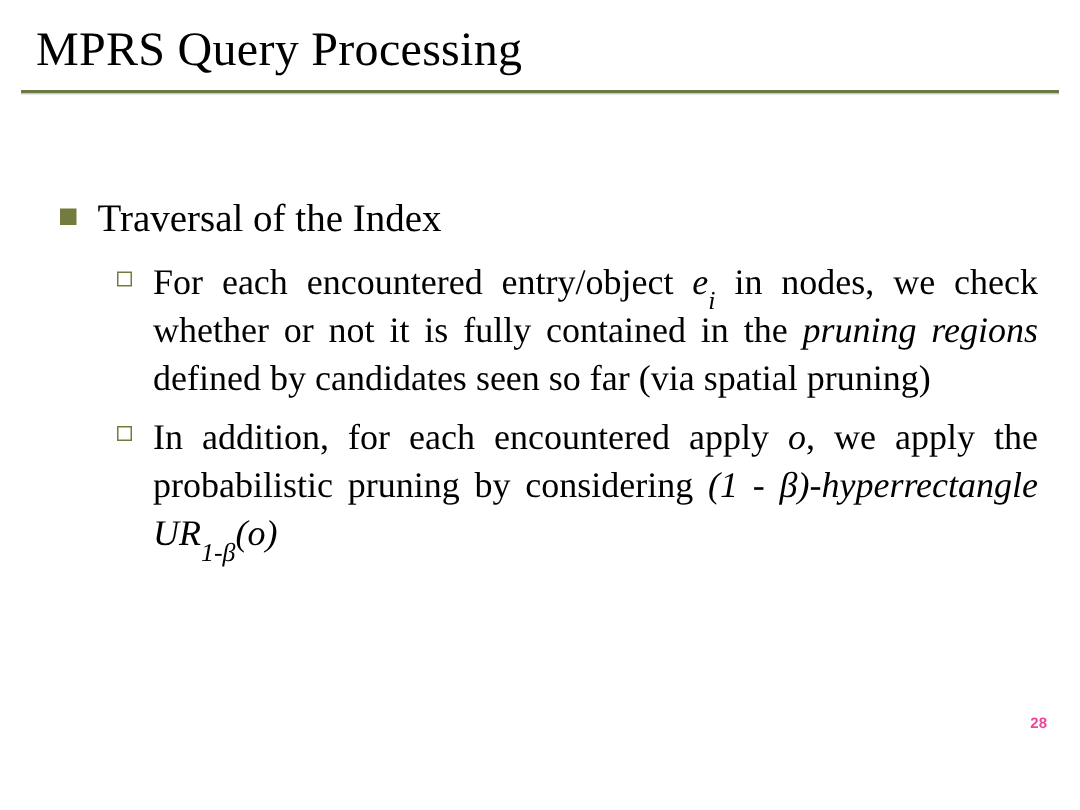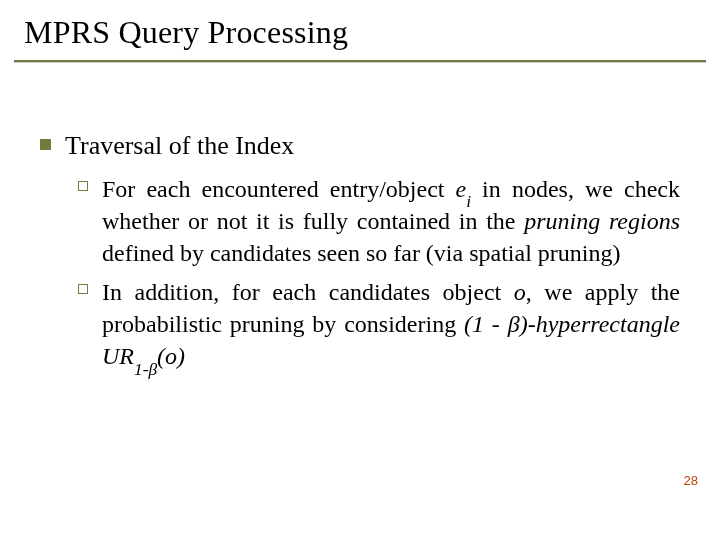--- a/index.html
+++ b/index.html
@@ -39,21 +39,21 @@
     position: absolute;
     left: 14px;
     right: 14px;
     top: 62px;
     height: 0;
     border-top: 1px solid #c9c9c9;
   }
   .body {
     position: absolute;
     left: 40px;
-    right: 40px;
+    right: 28px;
     top: 130px;
   }
   .lvl1 {
     display: flex;
     align-items: flex-start;
     margin-bottom: 10px;
   }
   .lvl1 .bullet {
     flex: 0 0 auto;
     width: 11px;
@@ -89,22 +89,23 @@
     line-height: 1.35;
     text-align: justify;
   }
   .italic { font-style: italic; }
   sub { font-size: 0.72em; line-height: 0; position: relative; top: 0.25em; }
   .pagenum {
     position: absolute;
     right: 22px;
     bottom: 16px;
     font-family: Arial, Helvetica, sans-serif;
-    font-size: 13px;
-    color: #c2410c;
+    font-size: 10px;
+    color: #ec4899;
+    font-weight: bold;
   }
 </style>
 </head>
 <body>
 
 <div class="slide">
 
   <div class="title">MPRS Query Processing</div>
   <div class="title-rule"></div>
   <div class="title-rule-shadow"></div>
@@ -121,21 +122,21 @@
       <div class="lvl2">
         <div class="bullet"></div>
         <div class="text">
           <span>For each encountered entry/object </span><span class="italic"><span>e</span><sub>i</sub></span><span> in nodes, we check whether or not it is fully contained in the </span><span class="italic">pruning regions</span><span> defined by candidates seen so far (via spatial pruning)</span>
         </div>
       </div>
 
       <div class="lvl2">
         <div class="bullet"></div>
         <div class="text">
-          <span>In addition, for each candidates object </span><span class="italic">o</span><span>, we apply the probabilistic pruning by considering </span><span class="italic"><span>(1 - </span><span>β</span><span>)-hyperrectangle UR</span><sub><span>1-</span><span>β</span></sub><span>(</span><span>o</span><span>)</span></span>
+          <span>In addition, for each encountered apply </span><span class="italic">o</span><span>, we apply the probabilistic pruning by considering </span><span class="italic"><span>(1 - </span><span>β</span><span>)-hyperrectangle UR</span><sub><span>1-</span><span>β</span></sub><span>(</span><span>o</span><span>)</span></span>
         </div>
       </div>
 
     </div>
 
   </div>
 
   <div class="pagenum">28</div>
 
 </div>

